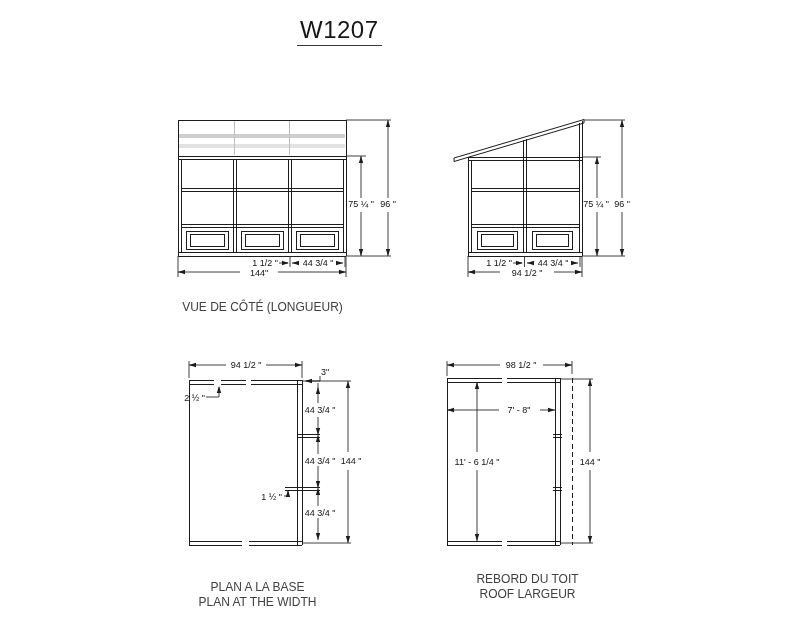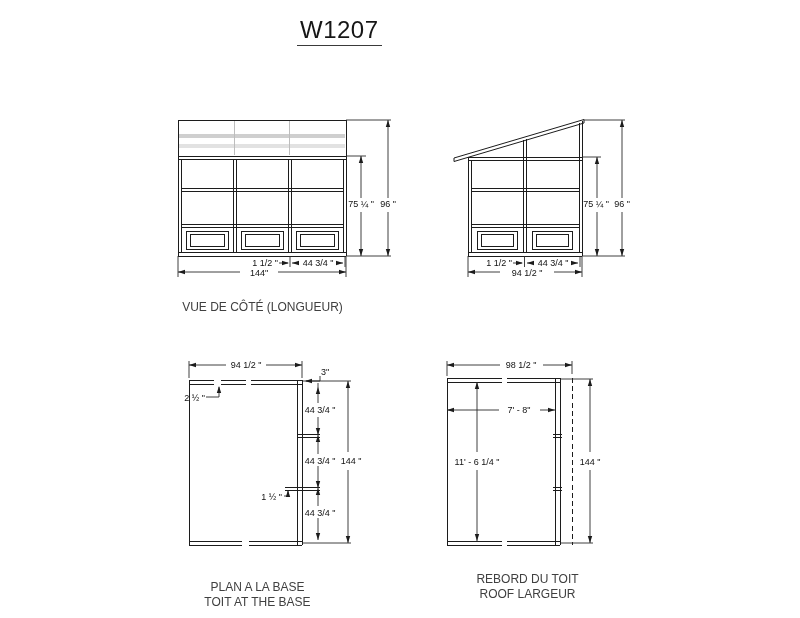--- a/index.html
+++ b/index.html
@@ -189,20 +189,20 @@
         <text class="dim-label" x="590" y="465" text-anchor="middle">144 "</text>
       </g>
     </g>
   </svg>
 
   <div class="caption" id="cap-side-length">
     <div>VUE DE CÔTÉ (LONGUEUR)</div>
   </div>
   <div class="caption" id="cap-plan-base">
     <div>PLAN A LA BASE</div>
-    <div>TOIT AT THE BASE</div>
+    <div>PLAN AT THE WIDTH</div>
   </div>
   <div class="caption" id="cap-roof">
     <div>REBORD DU TOIT</div>
     <div>ROOF LARGEUR</div>
   </div>
 
 </div>
 
 </body></html>

